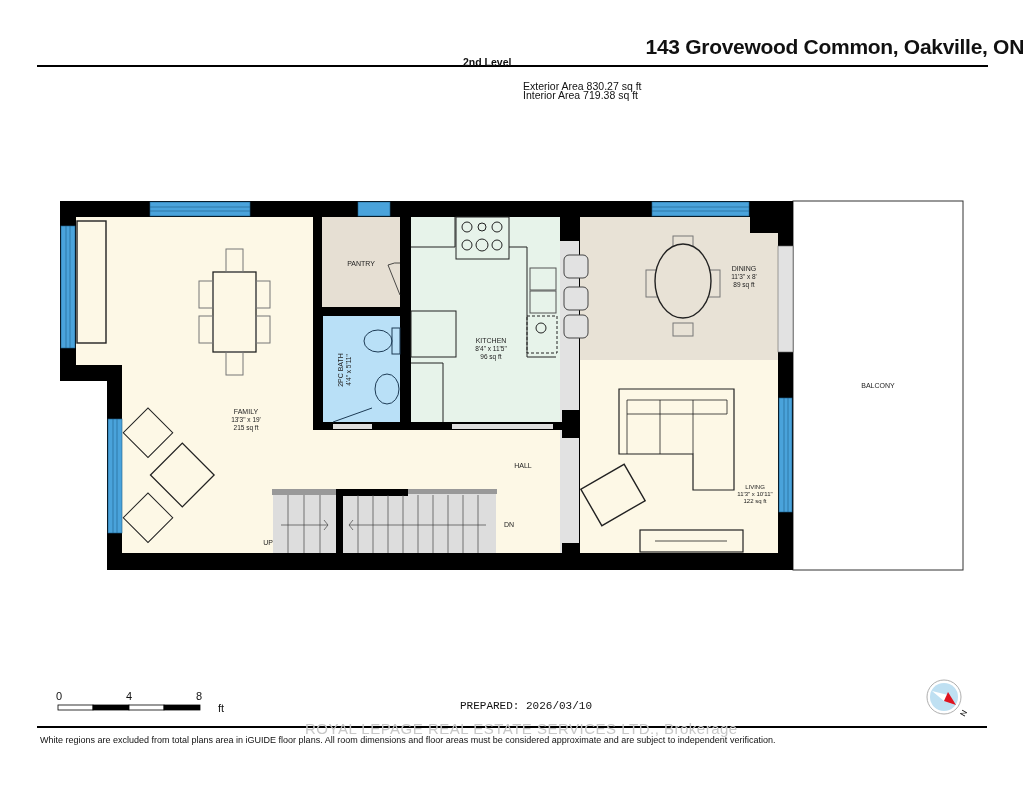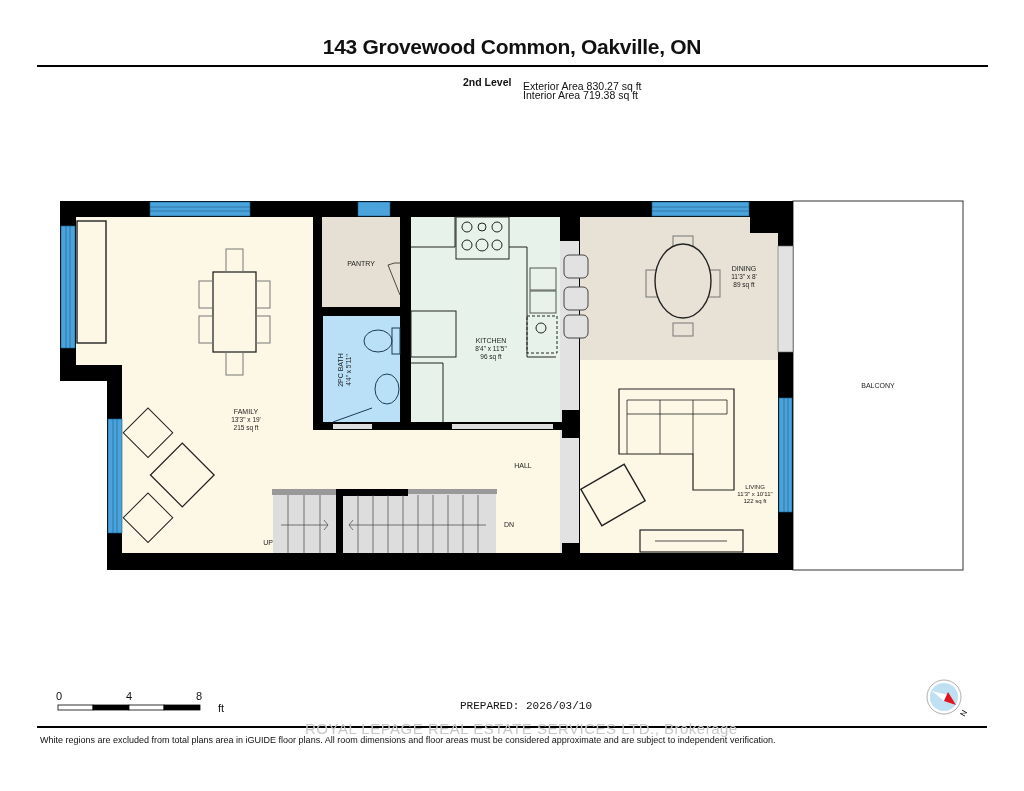--- a/index.html
+++ b/index.html
@@ -1,21 +1,21 @@
 <!DOCTYPE html>
 <html><head>
   <meta charset="utf-8">
   <style>
     html, body { margin: 0; padding: 0; background: #ffffff; }
     body { width: 1024px; height: 791px; position: relative; overflow: hidden;
            font-family: "Liberation Sans", sans-serif; color: #111; }
-    .title { position: absolute; left: 0; top: 35px; width: 1024px; text-align: center;
+    .title { position: absolute; left: 0; top: 35px; width: 1024px; text-align: right;
              font-size: 21px; font-weight: bold; letter-spacing: -0.3px; }
     .rule { position: absolute; height: 2px; background: #000; }
-    .level-label { position: absolute; left: 463px; top: 76px; font-size: 10.5px; font-weight: bold; }
+    .level-label { position: absolute; left: 463px; top: 56px; font-size: 10.5px; font-weight: bold; }
     .area-line { position: absolute; left: 523px; font-size: 10.5px; }
     .plan { position: absolute; left: 0; top: 0; }
     .room-label { font-family: "Liberation Sans", sans-serif; fill: #222; }
     .scale-num { position: absolute; top: 690px; font-size: 11px; }
     .prepared { position: absolute; left: 460px; top: 700px; font-size: 11px; font-family: Liberation Mono, monospace; }
     .watermark { position: absolute; left: 305px; top: 720px; font-size: 15px; color: #c8c8c8;
                  letter-spacing: 0.5px; white-space: nowrap; text-align: center; }
     .disclaimer { position: absolute; left: 40px; top: 735px; font-size: 9px; white-space: nowrap; }
     .compass { position: absolute; left: 926px; top: 678px; }
   </style>

